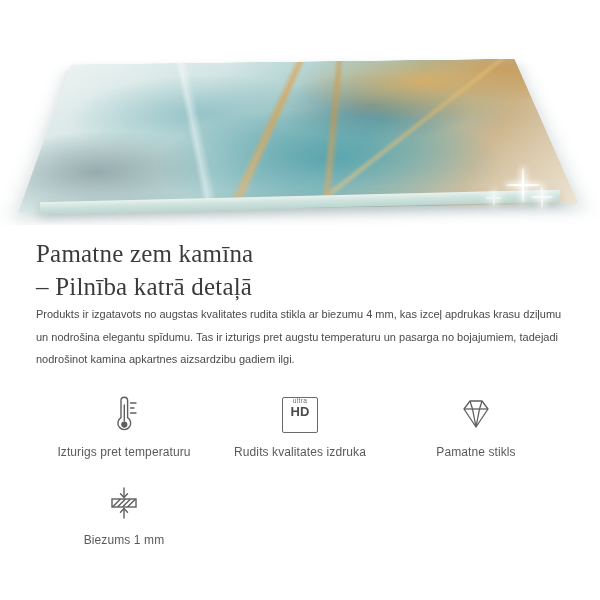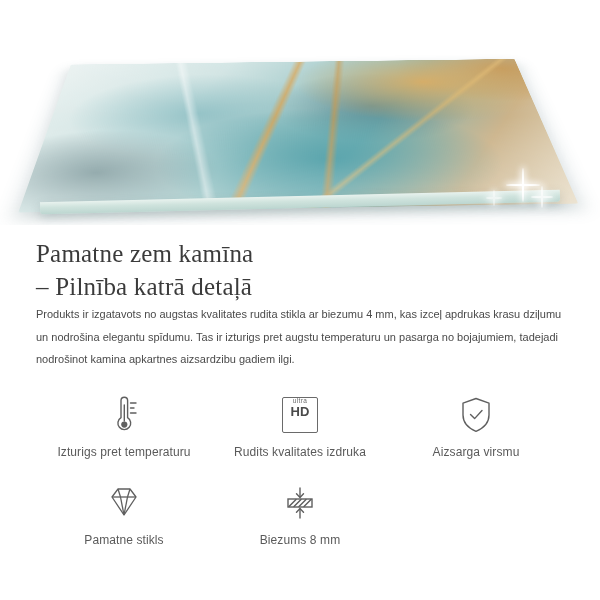--- a/index.html
+++ b/index.html
@@ -205,29 +205,20 @@
       <div class="feature">
         <div class="feature-icon">
           <div class="hd-box">
             <span class="ultra">ultra</span>
             <span class="hd">HD</span>
           </div>
         </div>
         <div class="feature-label">Rudits kvalitates izdruka</div>
       </div>
 
-      <div class="feature">
-        <div class="feature-icon">
-          <svg width="40" height="42" viewBox="0 0 40 42" fill="none" stroke="#5f5f5f" stroke-width="1.4" stroke-linecap="round" stroke-linejoin="round">
-            <path d="M20 4.5 L33 9.2 V21 c0 8.2-6 13.4-13 16.3 C13 34.4 7 29.2 7 21 V9.2 Z"></path>
-            <polyline points="14.5,20.5 18.6,24.6 26,16.5"></polyline>
-          </svg>
-        </div>
-        <div class="feature-label">Aizsarga virsmu</div>
-      </div>
 
       <div class="feature">
         <div class="feature-icon">
           <svg width="42" height="40" viewBox="0 0 42 40" fill="none" stroke="#5f5f5f" stroke-width="1.3" stroke-linejoin="round">
             <path d="M9 14 L15 6 H27 L33 14 L21 32 Z"></path>
             <line x1="9" y1="14" x2="33" y2="14"></line>
             <line x1="15" y1="6" x2="17.5" y2="14"></line>
             <line x1="27" y1="6" x2="24.5" y2="14"></line>
             <line x1="17.5" y1="14" x2="21" y2="32"></line>
             <line x1="24.5" y1="14" x2="21" y2="32"></line>
@@ -244,18 +235,18 @@
             <polyline points="17.5,10.8 21,14.4 24.5,10.8"></polyline>
             <rect x="9" y="16" width="24" height="8"></rect>
             <line x1="10" y1="23.6" x2="17" y2="16.4"></line>
             <line x1="15" y1="23.6" x2="22" y2="16.4"></line>
             <line x1="20" y1="23.6" x2="27" y2="16.4"></line>
             <line x1="25" y1="23.6" x2="32" y2="16.4"></line>
             <line x1="21" y1="26" x2="21" y2="35"></line>
             <polyline points="17.5,29.2 21,25.6 24.5,29.2"></polyline>
           </svg>
         </div>
-        <div class="feature-label">Biezums 8 mm</div>
+        <div class="feature-label">Biezums 1 mm</div>
       </div>
 
     </div>
   </div>
 </div>
 
 </body></html>

